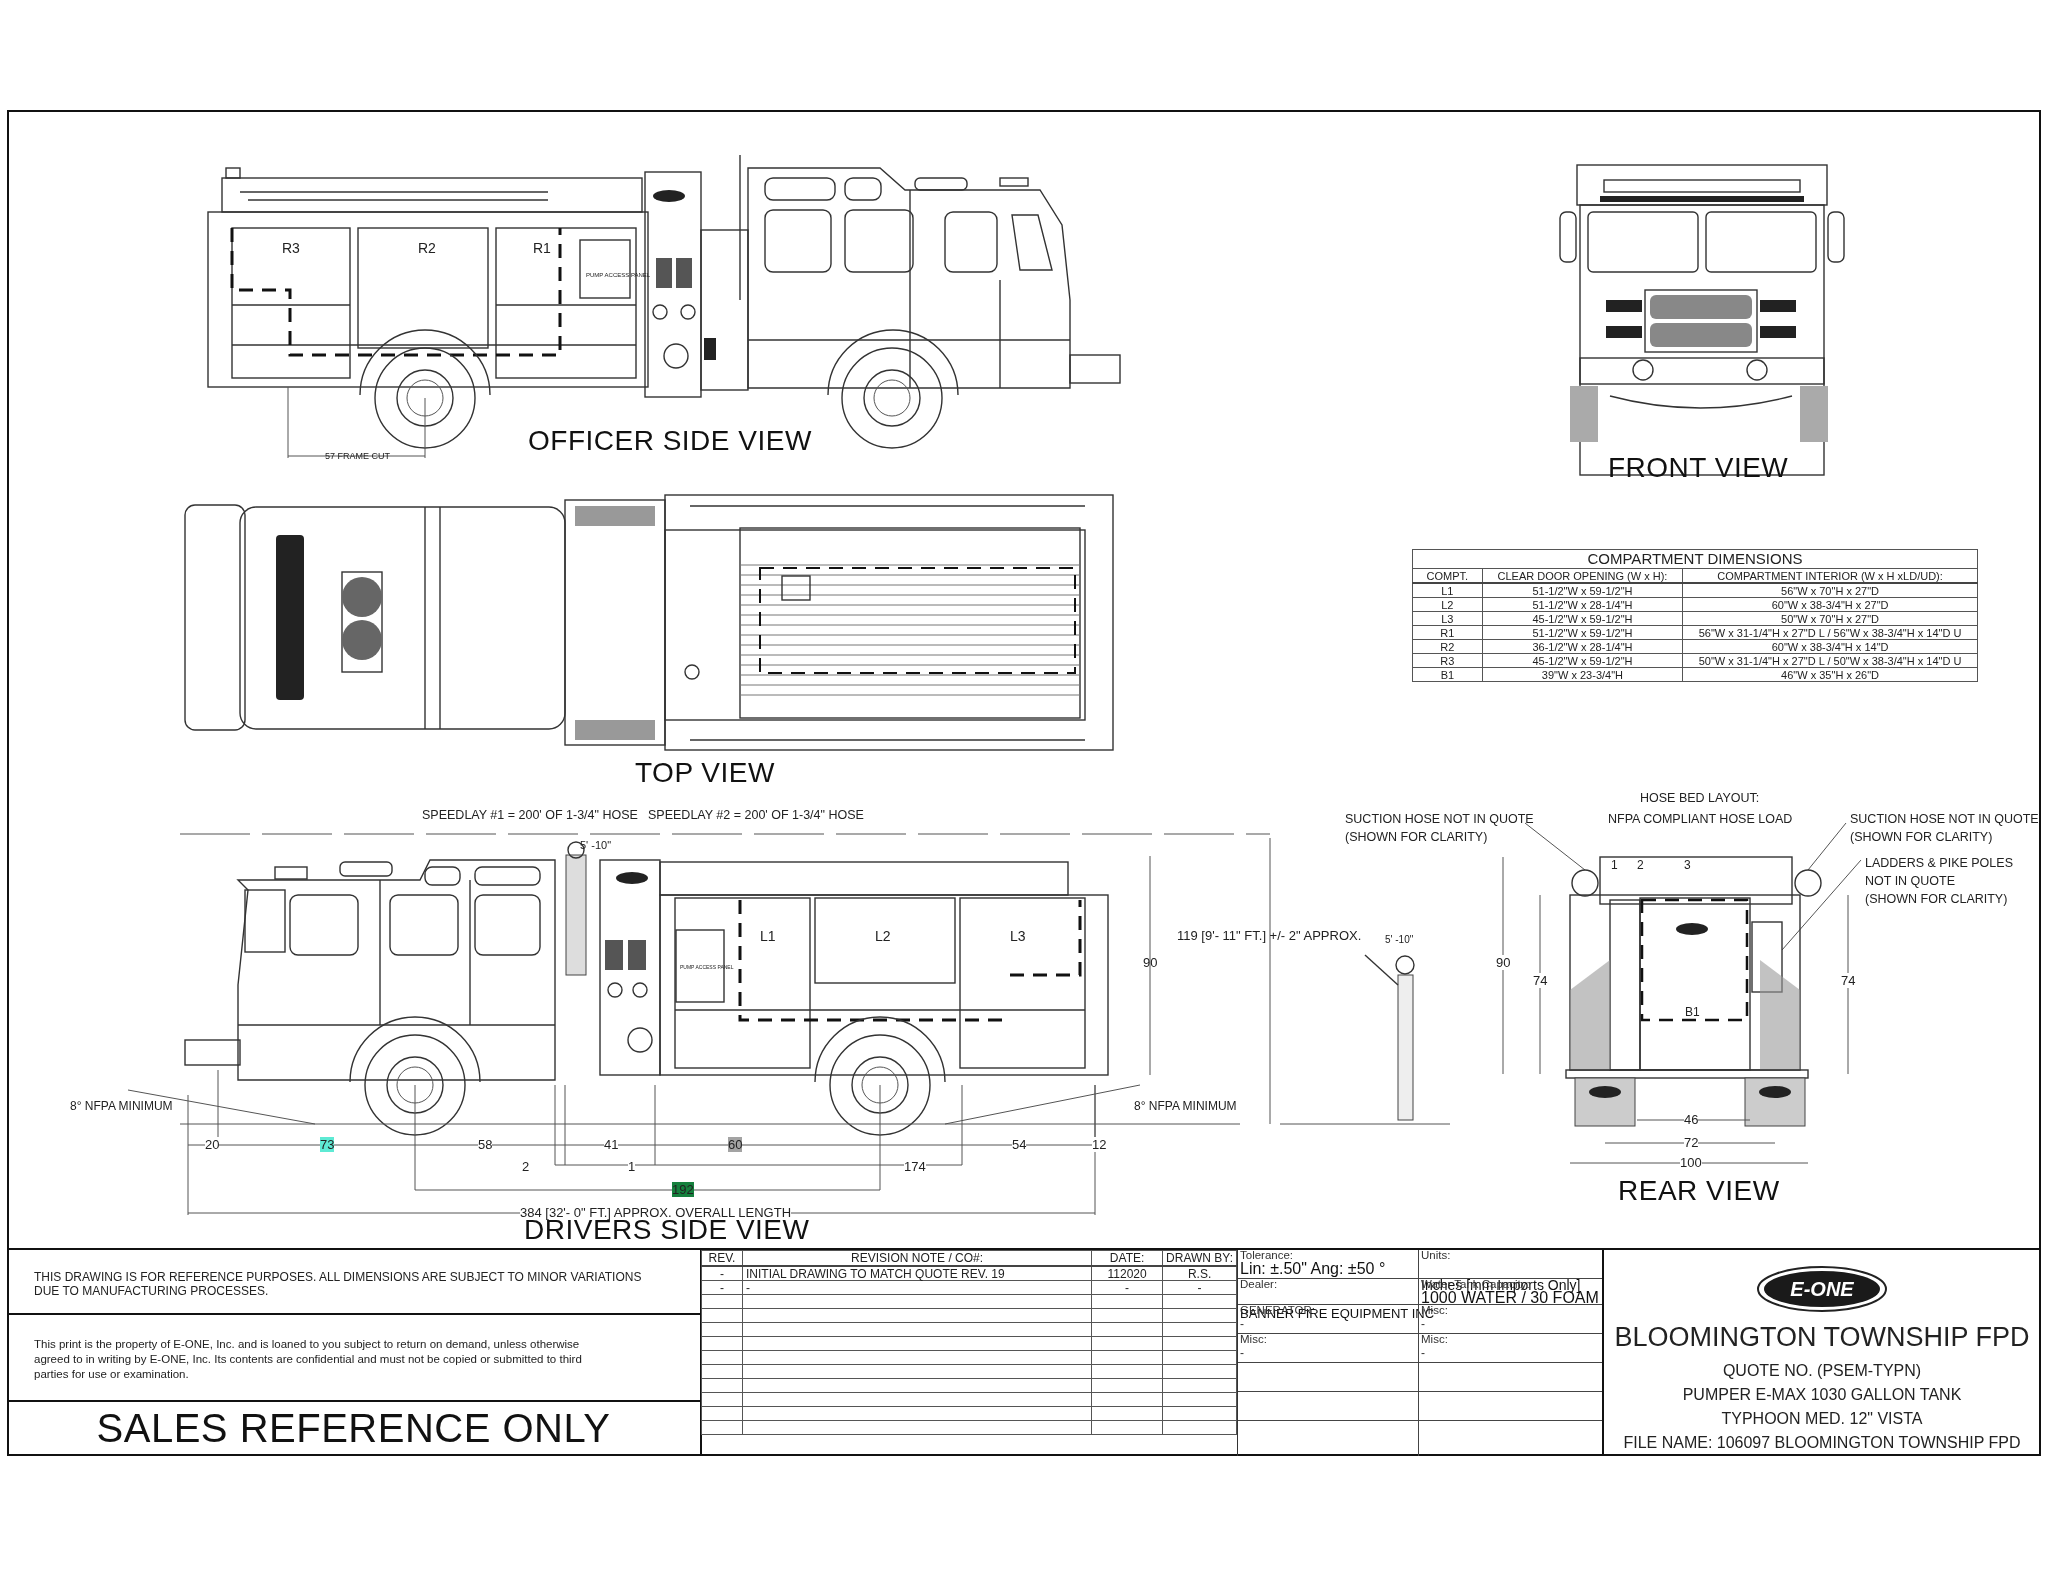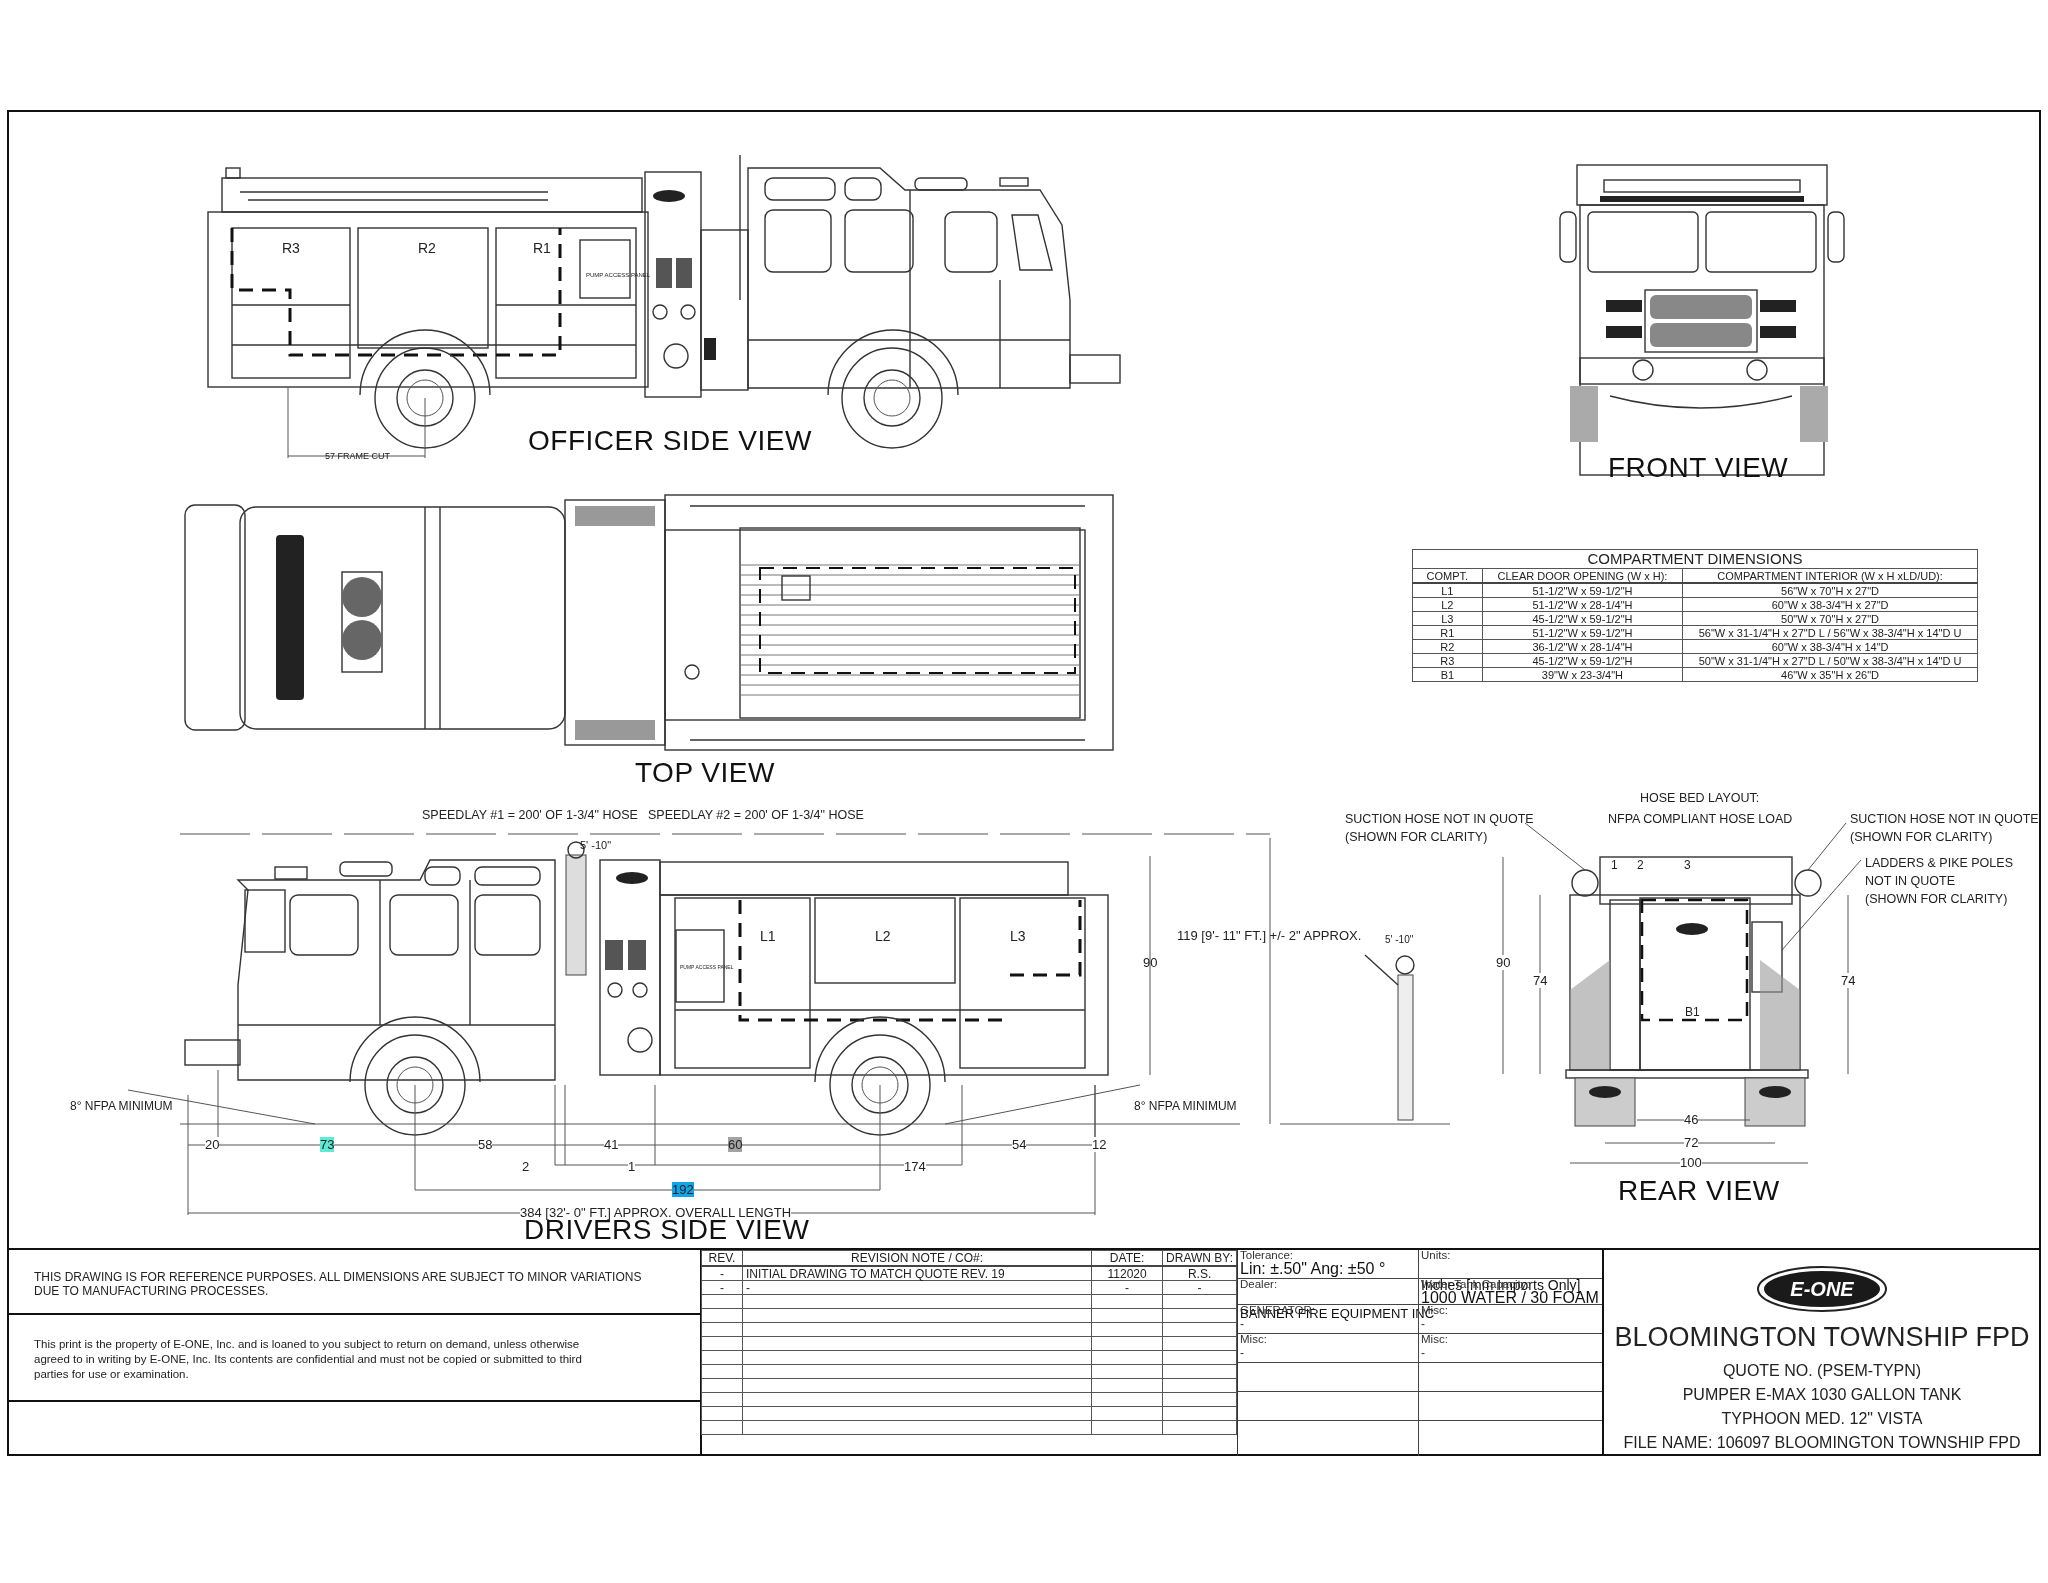--- a/index.html
+++ b/index.html
@@ -316,21 +316,21 @@
 <div class="dim" style="left:205px;top:1137px;background:#fff;">20</div>
 <div class="dim" style="left:320px;top:1137px;background:#5eead4;">73</div>
 <div class="dim" style="left:478px;top:1137px;background:#fff;">58</div>
 <div class="dim" style="left:604px;top:1137px;background:#fff;">41</div>
 <div class="dim" style="left:728px;top:1137px;background:#a3a3a3;">60</div>
 <div class="dim" style="left:1012px;top:1137px;background:#fff;">54</div>
 <div class="dim" style="left:1092px;top:1137px;background:#fff;">12</div>
 <div class="dim" style="left:522px;top:1159px;background:#fff;">2</div>
 <div class="dim" style="left:628px;top:1159px;background:#fff;">1</div>
 <div class="dim" style="left:904px;top:1159px;background:#fff;">174</div>
-<div class="dim" style="left:672px;top:1182px;background:#0ea5e9;">192</div>
+<div class="dim" style="left:672px;top:1182px;background:#15803d;">192</div>
 <div class="dim" style="left:520px;top:1205px;background:#fff;">384 [32'- 0" FT.] APPROX. OVERALL LENGTH</div>
 <div class="view-title" style="left:524px;top:1214px;">DRIVERS SIDE VIEW</div>
 
 <div class="note" style="left:1640px;top:790px;">HOSE BED LAYOUT:</div>
 <div class="note" style="left:1608px;top:811px;">NFPA COMPLIANT HOSE LOAD</div>
 <div class="note" style="left:1345px;top:811px;">SUCTION HOSE NOT IN QUOTE</div>
 <div class="note" style="left:1345px;top:829px;">(SHOWN FOR CLARITY)</div>
 <div class="note" style="left:1850px;top:811px;">SUCTION HOSE NOT IN QUOTE</div>
 <div class="note" style="left:1850px;top:829px;">(SHOWN FOR CLARITY)</div>
 <div class="note" style="left:1865px;top:855px;">LADDERS &amp; PIKE POLES</div>
@@ -380,20 +380,21 @@
   <div class="tb-left">
     <div class="tb-box" style="top:0;height:65px;">
       <div class="tb-text" style="top:20px;">THIS DRAWING IS FOR REFERENCE PURPOSES. ALL DIMENSIONS ARE SUBJECT TO MINOR VARIATIONS</div>
       <div class="tb-text" style="top:34px;">DUE TO MANUFACTURING PROCESSES.</div>
     </div>
     <div class="tb-box" style="top:65px;height:87px;">
       <div class="tb-text" style="top:22px;font-size:11.5px;">This print is the property of E-ONE, Inc. and is loaned to you subject to return on demand, unless otherwise</div>
       <div class="tb-text" style="top:37px;font-size:11.5px;">agreed to in writing by E-ONE, Inc. Its contents are confidential and must not be copied or submitted to third</div>
       <div class="tb-text" style="top:52px;font-size:11.5px;">parties for use or examination.</div>
     </div>
+    <div class="sales" style="top:156px;">SALES REFERENCE ONLY</div>
   </div>
 
   <div class="rev">
     <table>
       <tbody>
           <tr class="hd">
         <td style="width:34px;">REV.</td>
         <td>REVISION NOTE / CO#:</td>
         <td style="width:64px;">DATE:</td>
         <td style="width:66px;">DRAWN BY:</td>

